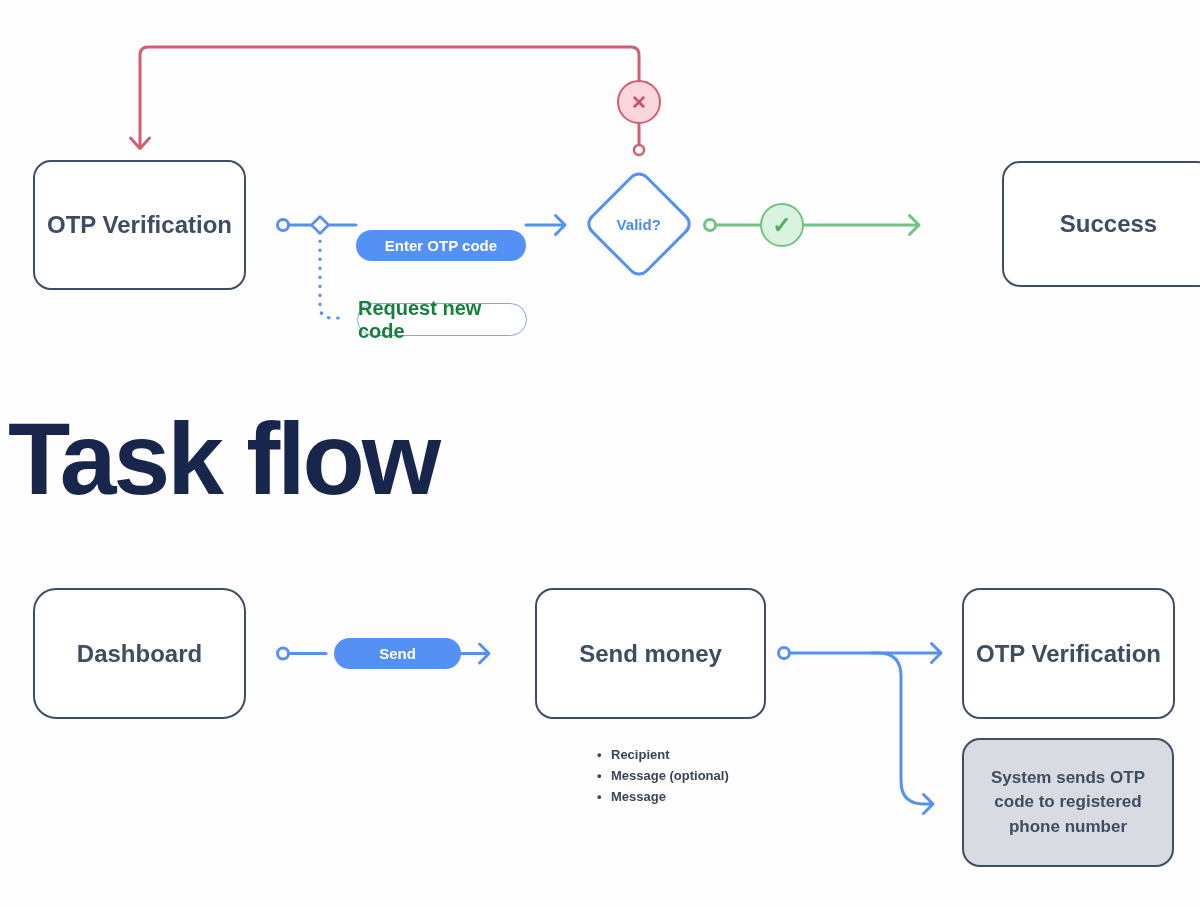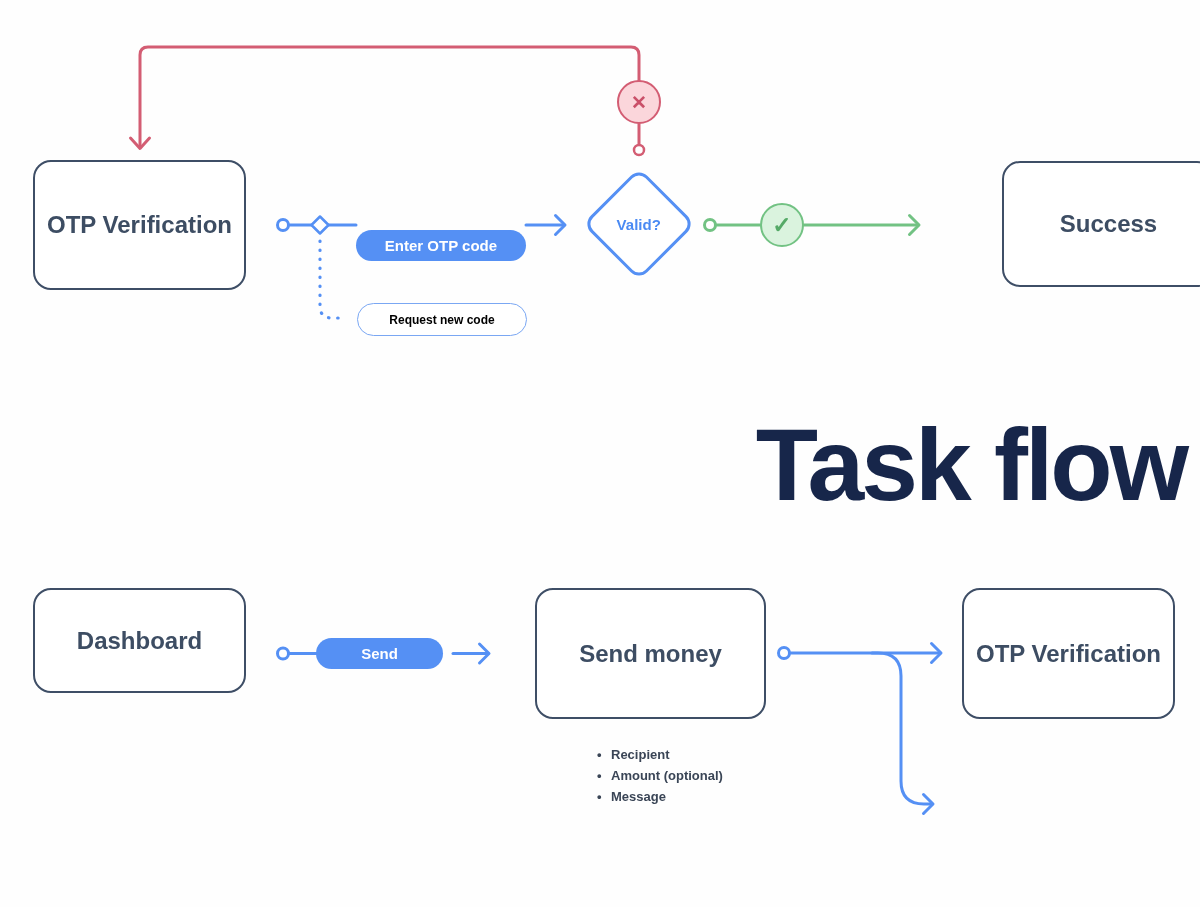--- a/index.html
+++ b/index.html
@@ -15,41 +15,41 @@
     color:#3d4d63;font-weight:700;font-size:24px;text-align:center;
     box-sizing:border-box;
   }
   .box.gray{background:#d8dbe1;font-size:17px;line-height:1.45;padding:0 14px;}
 
   .pill{
     position:absolute;display:flex;align-items:center;justify-content:center;
     border-radius:17px;font-weight:700;font-size:15px;box-sizing:border-box;
   }
   .pill.solid{background:#5590f4;color:#ffffff;}
-  .pill.outline{background:#ffffff;border:1.5px solid #7aa7f3;color:#000000;font-size:12px;justify-content:center;}
+  .pill.outline{background:#ffffff;border:1.5px solid #7aa7f3;color:#15803d;font-size:20px;justify-content:center;}
 
   .decision{
     position:absolute;left:599px;top:184px;width:80px;height:80px;
     background:#ffffff;border:3px solid #5590f4;border-radius:12px;
     transform:rotate(45deg);box-sizing:border-box;
     display:flex;align-items:center;justify-content:center;
   }
   .decision .decision-label{
     transform:rotate(-45deg);color:#4a8af3;font-weight:700;font-size:15px;white-space:nowrap;
   }
 
   .badge{
     position:absolute;width:44px;height:44px;border-radius:50%;box-sizing:border-box;
     display:flex;align-items:center;justify-content:center;font-weight:700;
   }
   .badge.fail{background:#fbd6db;border:2.5px solid #d35d73;color:#ca5069;font-size:19px;}
   .badge.pass{background:#daf3de;border:2.5px solid #72c283;color:#55aa67;font-size:23px;}
 
   .page-title{
-    position:absolute;left:0;right:0;top:400px;margin:14px;text-align:right;
+    position:absolute;left:0;right:0;top:400px;margin:8px;text-align:left;
     font-size:102px;font-weight:800;letter-spacing:-3px;color:#17264a;line-height:1;
   }
 
   .details{
     position:absolute;left:583px;top:736px;margin:12px;padding:0;list-style:none;
     color:#3a4556;font-size:13px;font-weight:600;
   }
   .details li{position:relative;padding-left:16px;margin-bottom:8px;line-height:13px;}
   .details li::before{content:"•";position:absolute;left:2px;top:0;color:#3a4556;}
 </style>
@@ -124,36 +124,39 @@
   <div class="badge pass" style="left:760px;top:203px;">
     <span>✓</span>
   </div>
 
   <div class="box" style="left:962px;top:161px;width:213px;height:126px;margin-left:40px;">
     <span>Success</span>
   </div>
 
   <h1 class="page-title">Task flow</h1>
 
-  <div class="box" style="left:33px;top:588px;width:213px;height:105px;">
+  <div class="box" style="left:33px;top:588px;width:213px;height:131px;border-radius:23px;">
     <span>Dashboard</span>
   </div>
 
-  <div class="pill solid" style="left:316px;top:638px;width:127px;height:31px;">
+  <div class="pill solid" style="left:334px;top:638px;width:127px;height:31px;">
     <span>Send</span>
   </div>
 
   <div class="box" style="left:535px;top:588px;width:231px;height:131px;">
     <span>Send money</span>
   </div>
 
   <ul class="details">
     <li>Recipient</li>
-    <li>Amount (optional)</li>
+    <li>Message (optional)</li>
     <li>Message</li>
   </ul>
 
   <div class="box" style="left:962px;top:588px;width:213px;height:131px;">
     <span>OTP Verification</span>
   </div>
 
+  <div class="box gray" style="left:962px;top:738px;width:212px;height:129px;">
+    <span>System sends OTP code to registered phone number</span>
+  </div>
 
 </div>
 
 </body></html>

